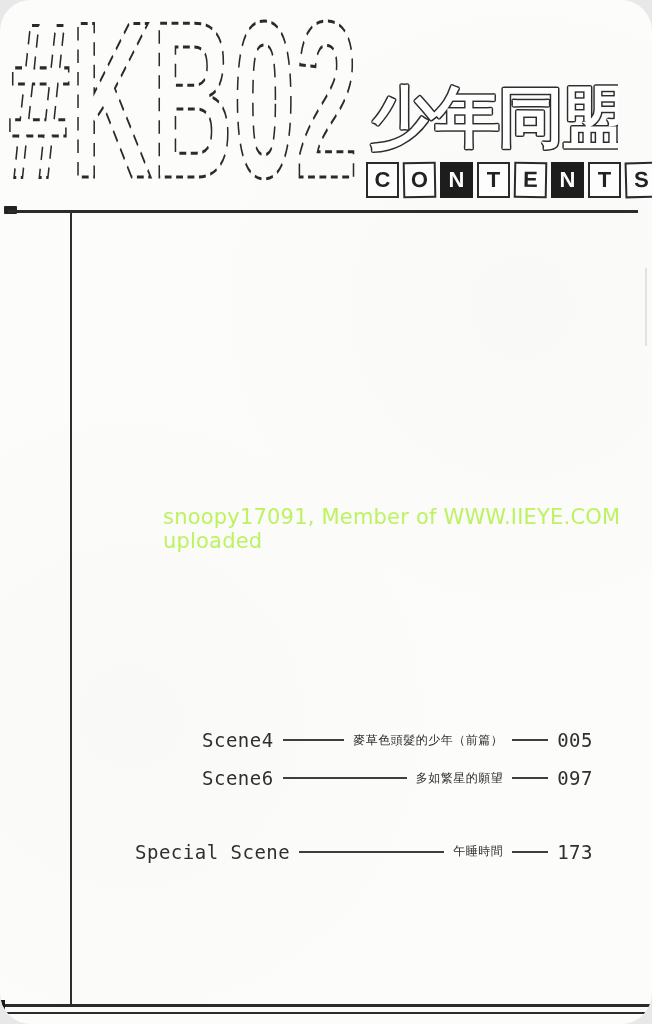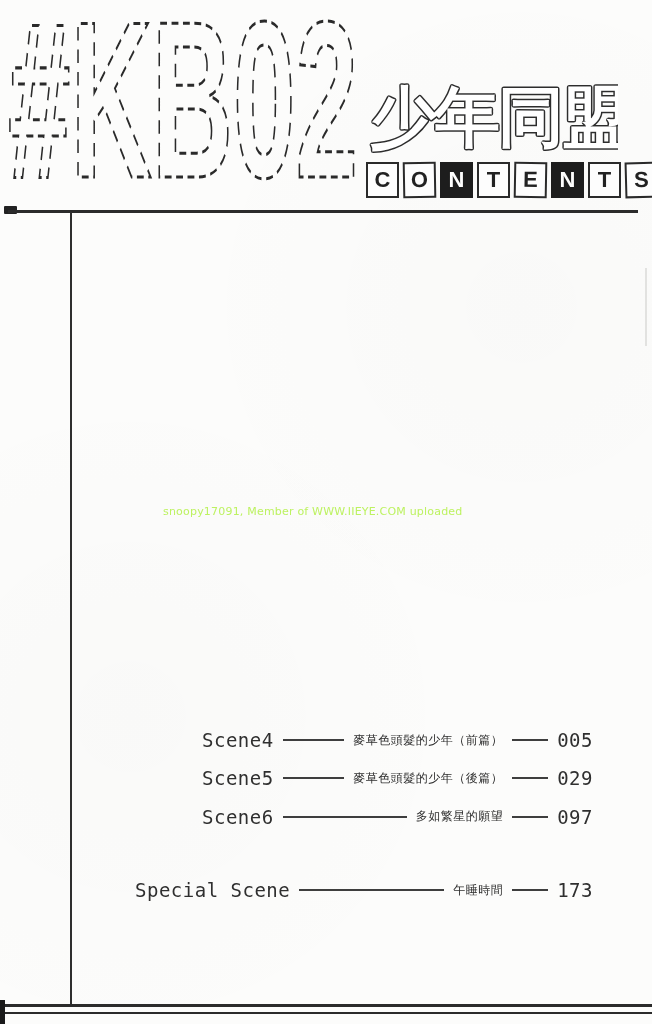--- a/index.html
+++ b/index.html
@@ -3,20 +3,21 @@
 <meta charset="utf-8">
 <style>
   html,body{margin:0;padding:0;background:#e8e8e8;}
   .page{
     position:relative;width:652px;height:1024px;overflow:hidden;
     background:
       radial-gradient(circle at 80% 30%, rgba(0,0,0,0.012), transparent 40%),
       radial-gradient(circle at 20% 70%, rgba(0,0,0,0.012), transparent 40%),
       #fcfcfb;
     font-family:"DejaVu Sans","Liberation Sans",sans-serif;
+    border-radius:31px;
   }
   
   .logo-svg{position:absolute;left:6px;top:10px;}
   .title-svg{position:absolute;left:366px;top:58px;}
   .contents-strip{position:absolute;left:366px;top:162px;display:flex;align-items:flex-start;}
   .cbox{
     width:29px;height:32px;margin-right:4px;
     border:2.5px solid #2a2a2a;background:#fdfdfd;color:#222;
     display:flex;align-items:center;justify-content:center;
     font-family:"Liberation Sans","DejaVu Sans",sans-serif;
@@ -29,21 +30,21 @@
   
   .rule-top{position:absolute;left:8px;top:210px;width:630px;height:2.5px;background:#2b2b2b;}
   .rule-top-blob{position:absolute;left:4px;top:206px;width:13px;height:8px;background:#222;border-radius:1px;}
   .rule-vert{position:absolute;left:70px;top:212px;width:2px;height:793px;background:#2e2e2e;}
   .rule-bottom-1{position:absolute;left:0;top:1004px;width:652px;height:2.5px;background:#2b2b2b;}
   .rule-bottom-2{position:absolute;left:0;top:1012px;width:652px;height:2px;background:#2b2b2b;}
   .spine-mark{position:absolute;left:0;top:1000px;width:5px;height:24px;background:#1a1a1a;}
   .edge-shadow{position:absolute;left:645px;top:268px;width:2px;height:78px;background:#e2e2e0;}
   
   .watermark{
-    position:absolute;left:163px;top:505px;font-size:11px;letter-spacing:.2px;
+    position:absolute;left:163px;top:505px;font-size:21px;letter-spacing:.2px;
     color:#bdf261;font-family:"DejaVu Sans","Liberation Sans",sans-serif;
   }
   
   .toc{position:absolute;left:135px;top:721px;width:458px;color:#2f2f2f;
        font-family:"DejaVu Sans Mono","Liberation Mono",monospace;font-size:19px;}
   .toc-row{display:flex;align-items:center;height:38.3px;white-space:nowrap;gap:8px;}
   .toc-row.regular{padding-left:67px;}
   .toc-spacer{height:35px;}
   .lead{border-top:2px solid #3e3e3e;height:0;margin:0 1px;}
   .lead.grow{flex:1 1 auto;min-width:30px;}
@@ -86,27 +87,20 @@
   <div class="toc">
 
     <div class="toc-row regular">
       <span class="toc-label">Scene4</span>
       <span class="lead grow"></span>
       <span class="toc-title">麥草色頭髮的少年（前篇）</span>
       <span class="lead short"></span>
       <span class="toc-page">005</span>
     </div>
 
-    <div class="toc-row regular">
-      <span class="toc-label">Scene5</span>
-      <span class="lead grow"></span>
-      <span class="toc-title">麥草色頭髮的少年（後篇）</span>
-      <span class="lead short"></span>
-      <span class="toc-page">029</span>
-    </div>
 
     <div class="toc-row regular">
       <span class="toc-label">Scene6</span>
       <span class="lead grow"></span>
       <span class="toc-title">多如繁星的願望</span>
       <span class="lead short"></span>
       <span class="toc-page">097</span>
     </div>
 
 

